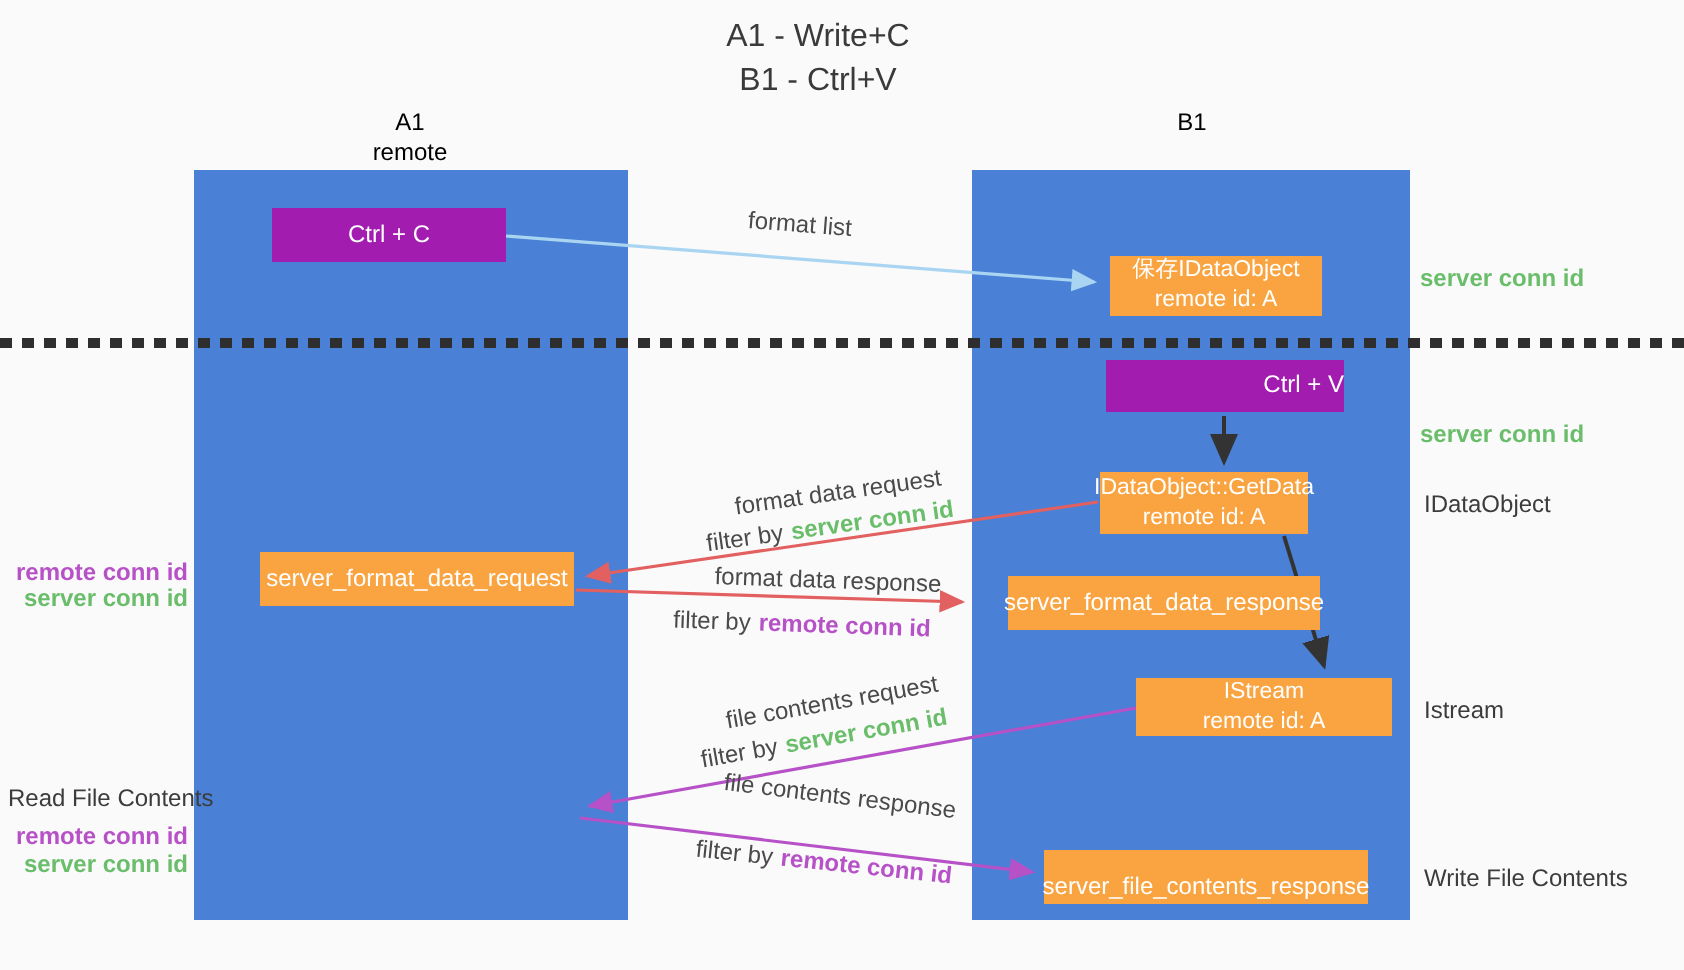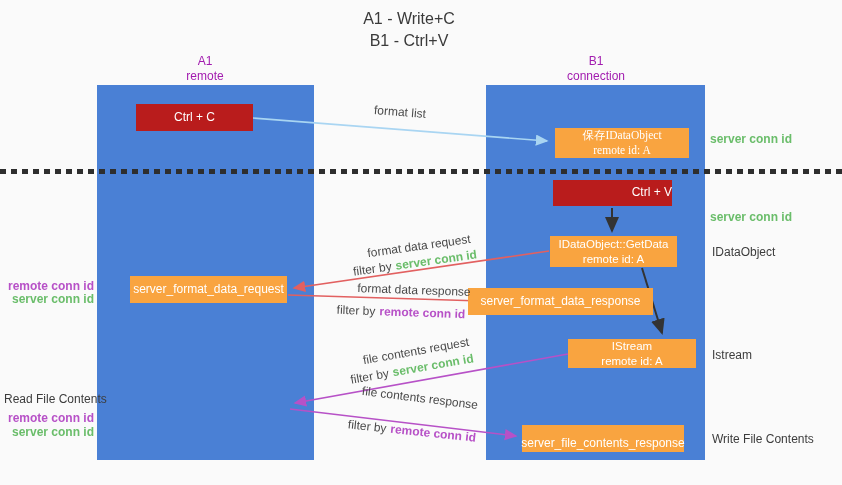--- a/index.html
+++ b/index.html
@@ -8,33 +8,33 @@
     background:#fafafa; font-family:"Liberation Sans", sans-serif;
     overflow:hidden;
   }
   .title {
     position:absolute; left:309px; top:8px; width:200px;
     text-align:center; font-size:16px; color:#3a3a3a; line-height:1.35;
   }
   .lane { position:absolute; background:#4a80d5; }
   .lane-header {
     position:absolute; width:218px; text-align:center;
-    font-size:12px; color:#a21caf; line-height:1.25;
+    font-size:12px; color:#000000; line-height:1.25;
   }
   .dotted {
     position:absolute; left:0; top:169px; width:842px; height:5px;
     background:repeating-linear-gradient(90deg,#2e2e2e 0 6px,transparent 6px 11px);
   }
   .node {
     position:absolute; display:flex; flex-direction:column;
     align-items:center; justify-content:center;
     color:#fff; font-size:12px; text-align:center; line-height:1.3;
     box-sizing:border-box;
   }
-  .node.green  { background:#b91c1c; }
+  .node.green  { background:#a21caf; }
   .node.orange { background:#f9a440; }
   .node .l2 { font-size:11.5px; }
   .lbl {
     position:absolute; font-size:12px; color:#4a4a4a; white-space:nowrap;
   }
   .lbl span + span { margin-left:4px; }
   .conn-green  { color:#6abd6a; font-weight:bold; }
   .conn-purple { color:#b751c7; font-weight:bold; }
   .side { position:absolute; font-size:12px; color:#3c3c3c; white-space:nowrap; }
   .side.bold-green  { color:#6abd6a; font-weight:bold; }
@@ -51,21 +51,20 @@
     <div>A1 - Write+C</div>
     <div>B1 - Ctrl+V</div>
   </div>
 
   <div class="lane-header" style="left:96px; top:54px;">
     <div>A1</div>
     <div>remote</div>
   </div>
   <div class="lane-header" style="left:487px; top:54px;">
     <div>B1</div>
-    <div>connection</div>
   </div>
 
   <div class="lane" style="left:97px;  top:85px; width:217px; height:375px;"></div>
   <div class="lane" style="left:486px; top:85px; width:219px; height:375px;"></div>
 
   <div class="dotted"></div>
 
   <svg class="arrows" width="842" height="485" viewBox="0 0 842 485">
     <defs>
       <marker id="m-blue" markerWidth="9" markerHeight="8" refX="7" refY="3.5" orient="auto">
@@ -87,39 +86,39 @@
     <line x1="288" y1="295" x2="481" y2="301" stroke="#e26060" stroke-width="1.6" marker-end="url(#m-red)"></line>
     <line x1="642" y1="268" x2="662" y2="333" stroke="#333333" stroke-width="2" marker-end="url(#m-black)"></line>
     <line x1="568" y1="354" x2="295" y2="403" stroke="#b751c7" stroke-width="1.6" marker-end="url(#m-mag)"></line>
     <line x1="290" y1="409" x2="516" y2="436" stroke="#b751c7" stroke-width="1.6" marker-end="url(#m-mag)"></line>
   </svg>
 
   <div class="node green" style="left:136px; top:104px; width:117px; height:27px;">
     <div>Ctrl + C</div>
   </div>
 
-  <div class="node orange" style="left:555px; top:128px; width:134px; height:30px;font-family:Liberation Serif, serif;">
+  <div class="node orange" style="left:555px; top:128px; width:106px; height:30px;">
     <div class="l2">保存IDataObject</div>
     <div class="l2">remote id: A</div>
   </div>
 
   <div class="node green" style="left:553px; top:180px; width:119px; height:26px;align-items:flex-end;">
     <div>Ctrl + V</div>
   </div>
 
-  <div class="node orange" style="left:550px; top:236px; width:127px; height:31px;">
+  <div class="node orange" style="left:550px; top:236px; width:104px; height:31px;">
     <div class="l2">IDataObject::GetData</div>
     <div class="l2">remote id: A</div>
   </div>
 
   <div class="node orange" style="left:130px; top:276px; width:157px; height:27px;">
     <div>server_format_data_request</div>
   </div>
 
-  <div class="node orange" style="left:468px; top:288px; width:185px; height:27px;">
+  <div class="node orange" style="left:504px; top:288px; width:156px; height:27px;">
     <div>server_format_data_response</div>
   </div>
 
   <div class="node orange" style="left:568px; top:339px; width:128px; height:29px;">
     <div class="l2">IStream</div>
     <div class="l2">remote id: A</div>
   </div>
 
 
   <div class="node orange" style="left:522px; top:425px; width:162px; height:27px;justify-content:flex-end;">

